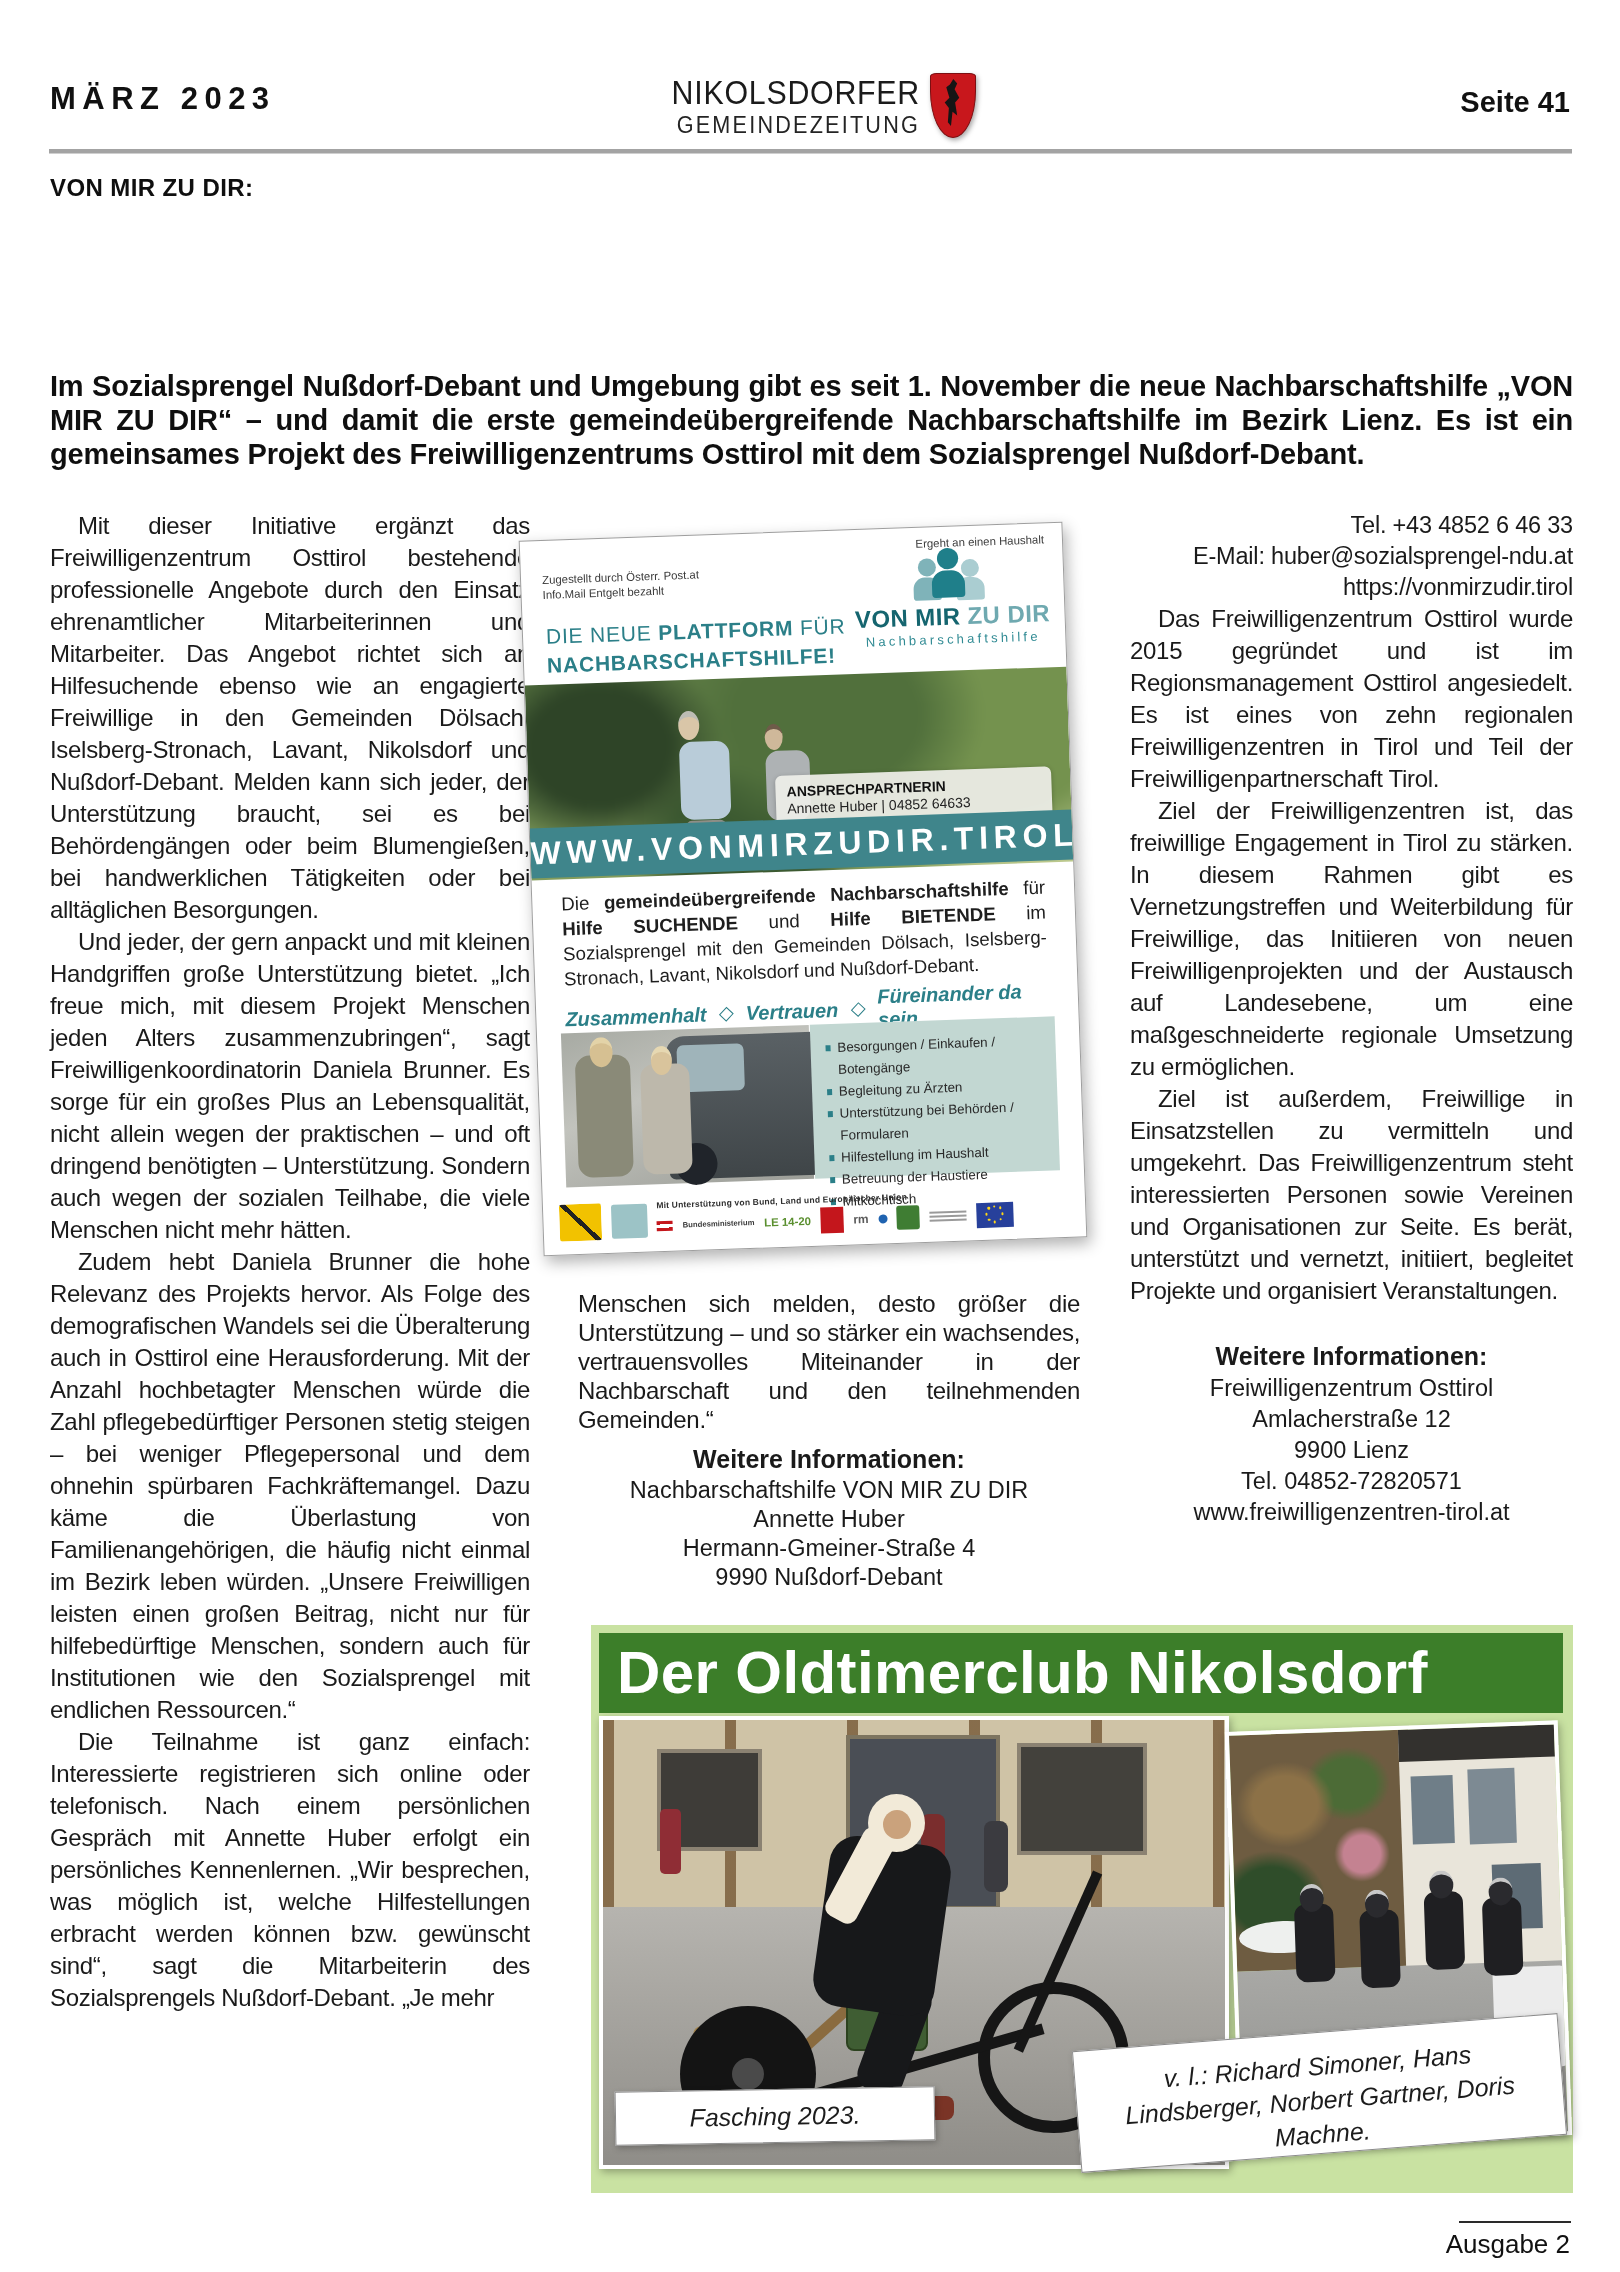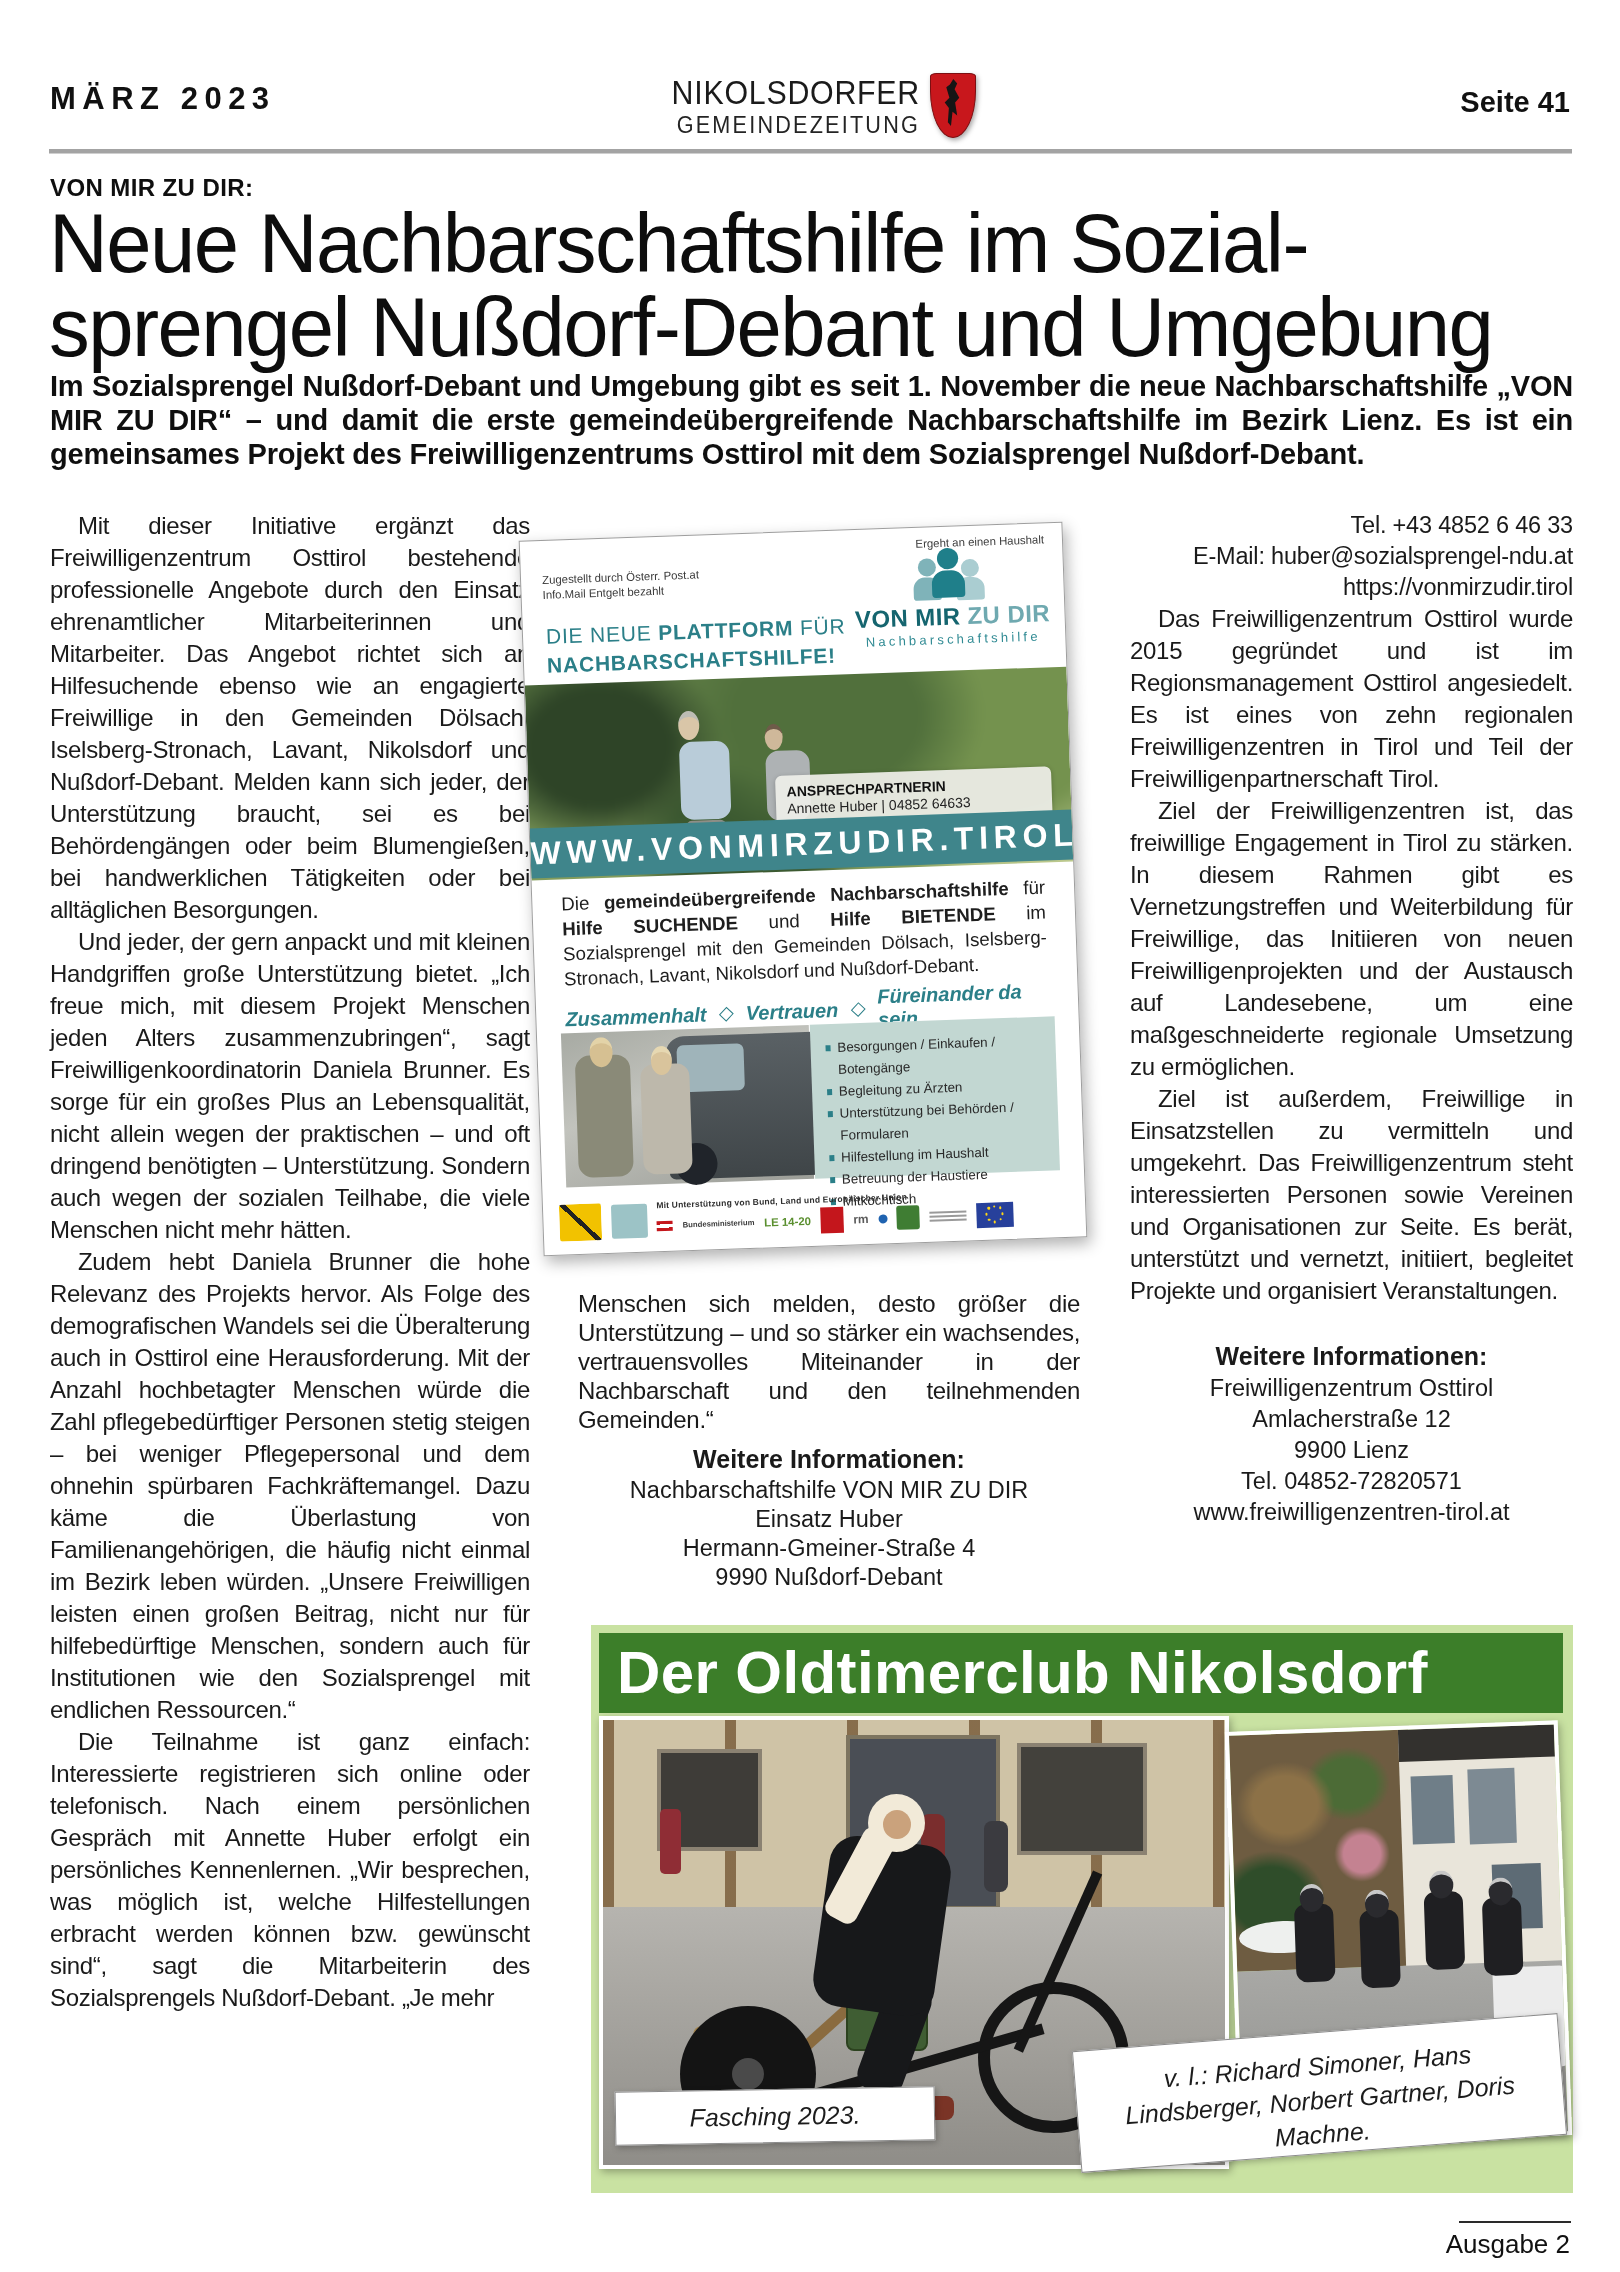--- a/index.html
+++ b/index.html
@@ -186,24 +186,20 @@
     <div class="m1">NIKOLSDORFER</div>
     <div class="m2">GEMEINDEZEITUNG</div>
   </div>
   <div class="crest">
     <div class="crest-figure"></div>
   </div>
   <div class="page-label">Seite 41</div>
   <div class="head-rule"></div>
 
   <div class="kicker">VON MIR ZU DIR:</div>
-  <div class="headline">
-    <div class="hl">Neue Nachbarschaftshilfe im Sozial-</div>
-    <div class="hl">sprengel Nußdorf-Debant und Umgebung</div>
-  </div>
   <div class="lead">Im Sozialsprengel Nußdorf-Debant und Umgebung gibt es seit 1. November die neue Nachbarschaftshilfe „VON MIR ZU DIR“ – und damit die erste gemeindeübergreifende Nachbarschaftshilfe im Bezirk Lienz. Es ist ein gemeinsames Projekt des Freiwilligenzentrums Osttirol mit dem Sozialsprengel Nußdorf-Debant.</div>
 
   <div class="col" id="col1">
     <p>Mit dieser Initiative ergänzt das Freiwilligenzentrum Osttirol bestehende professionelle Angebote durch den Einsatz ehrenamtlicher Mitarbeiterinnen und Mitarbeiter. Das Angebot richtet sich an Hilfesuchende ebenso wie an engagierte Freiwillige in den Gemeinden Dölsach, Iselsberg-Stronach, Lavant, Nikolsdorf und Nußdorf-Debant. Melden kann sich jeder, der Unterstützung braucht, sei es bei Behördengängen oder beim Blumengießen, bei handwerklichen Tätigkeiten oder bei alltäglichen Besorgungen.</p>
     <p>Und jeder, der gern anpackt und mit kleinen Handgriffen große Unterstützung bietet. „Ich freue mich, mit diesem Projekt Menschen jeden Alters zusammenzubringen“, sagt Freiwilligenkoordinatorin Daniela Brunner. Es sorge für ein großes Plus an Lebensqualität, nicht allein wegen der praktischen – und oft dringend benötigten – Unterstützung. Sondern auch wegen der sozialen Teilhabe, die viele Menschen nicht mehr hätten.</p>
     <p>Zudem hebt Daniela Brunner die hohe Relevanz des Projekts hervor. Als Folge des demografischen Wandels sei die Überalterung auch in Osttirol eine Herausforderung. Mit der Anzahl hochbetagter Menschen würde die Zahl pflegebedürftiger Personen stetig steigen – bei weniger Pflegepersonal und dem ohnehin spürbaren Fachkräftemangel. Dazu käme die Überlastung von Familienangehörigen, die häufig nicht einmal im Bezirk leben würden. „Unsere Freiwilligen leisten einen großen Beitrag, nicht nur für hilfebedürftige Menschen, sondern auch für Institutionen wie den Sozialsprengel mit endlichen Ressourcen.“</p>
     <p>Die Teilnahme ist ganz einfach: Interessierte registrieren sich online oder telefonisch. Nach einem persönlichen Gespräch mit Annette Huber erfolgt ein persönliches Kennenlernen. „Wir besprechen, was möglich ist, welche Hilfestellungen erbracht werden können bzw. gewünscht sind“, sagt die Mitarbeiterin des Sozialsprengels Nußdorf-Debant. „Je mehr</p>
   </div>
 
   <div class="flyer">
@@ -327,21 +323,21 @@
             </div>
         </div>
       </div>
     </div>
   </div>
 
   <div id="col2-text">
     <p>Menschen sich melden, desto größer die Unterstützung – und so stärker ein wachsendes, vertrauensvolles Miteinander in der Nachbarschaft und den teilnehmenden Gemeinden.“</p>
     <div class="info-heading" style="margin-top:8px;">Weitere Informationen:</div>
     <div class="info-lines">Nachbarschaftshilfe VON MIR ZU DIR</div>
-    <div class="info-lines">Einsatz Huber</div>
+    <div class="info-lines">Annette Huber</div>
     <div class="info-lines">Hermann-Gmeiner-Straße 4</div>
     <div class="info-lines">9990 Nußdorf-Debant</div>
   </div>
 
   <div class="col" id="col3">
     <div class="center-line">Tel. +43 4852 6 46 33</div>
     <div class="center-line">E-Mail: huber@sozialsprengel-ndu.at</div>
     <div class="center-line">https://vonmirzudir.tirol</div>
     <p>Das Freiwilligenzentrum Osttirol wurde 2015 gegründet und ist im Regionsmanagement Osttirol angesiedelt. Es ist eines von zehn regionalen Freiwilligenzentren in Tirol und Teil der Freiwilligenpartnerschaft Tirol.</p>
     <p>Ziel der Freiwilligenzentren ist, das freiwillige Engagement in Tirol zu stärken. In diesem Rahmen gibt es Vernetzungstreffen und Weiterbildung für Freiwillige, das Initiieren von neuen Freiwilligenprojekten und der Austausch auf Landesebene, um eine maßgeschneiderte regionale Umsetzung zu ermöglichen.</p>

